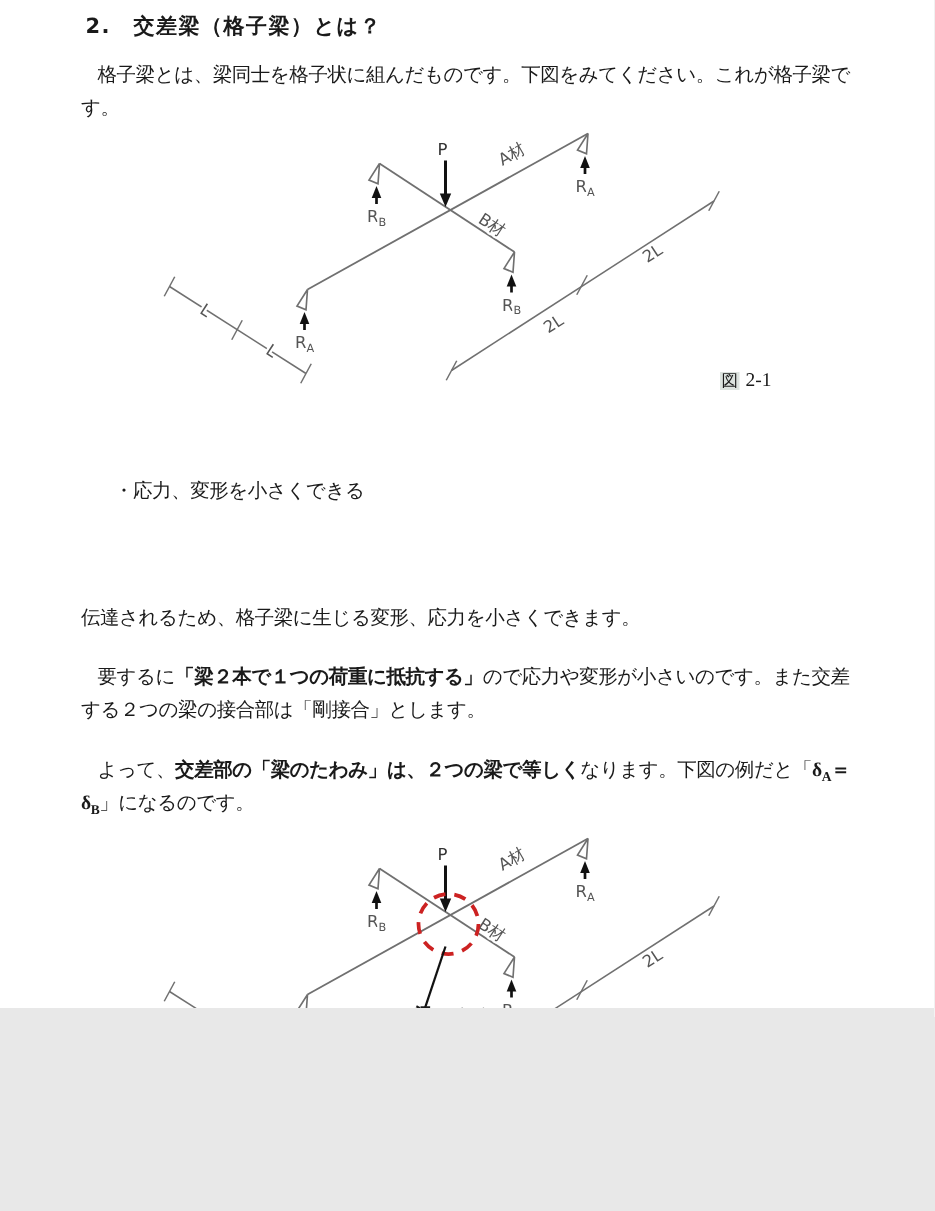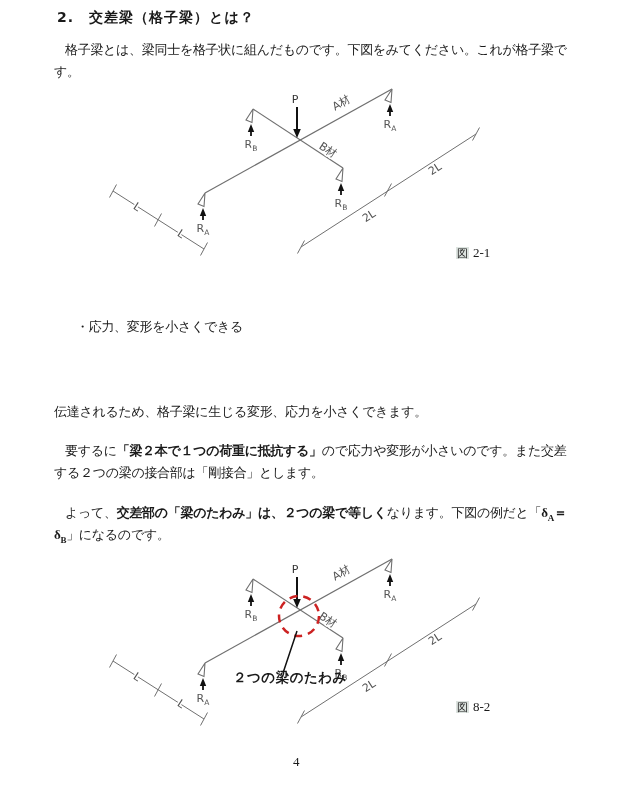--- a/index.html
+++ b/index.html
@@ -1,33 +1,33 @@
 <!DOCTYPE html>
 <html><head>
 <meta charset="utf-8">
 <style>
   html,body{margin:0;padding:0;background:#e8e8e8;}
   #page{
     position:relative;
-    width:623px;height:807px;
+    width:623px;height:672px;
     background:#ffffff;
     margin:0 auto;
     overflow:hidden;
     font-family:"Liberation Serif","DejaVu Serif",serif;
     color:#1a1a1a;
   }
   .abs{position:absolute;white-space:nowrap;}
   .heading{
     font-family:"DejaVu Sans","Liberation Sans",sans-serif;
     font-weight:bold;font-size:14px;letter-spacing:1px;
   }
   .body-line{font-size:13px;letter-spacing:-0.3px;}
   .b{font-weight:bold;text-align:center;}
   sub.small{font-size:9px;font-weight:bold;}
-  .caption{font-size:13px;}
+  .caption{font-size:13px;margin-left:24px;}
   .cap-tag{
     background:#dce3df;
     font-size:11px;
     padding:0 1px;
     margin-right:4px;
   }
   .annotation{
     font-size:13.5px;font-weight:bold;line-height:23px;letter-spacing:0.5px;
   }
   .page-number{font-size:13px;}

